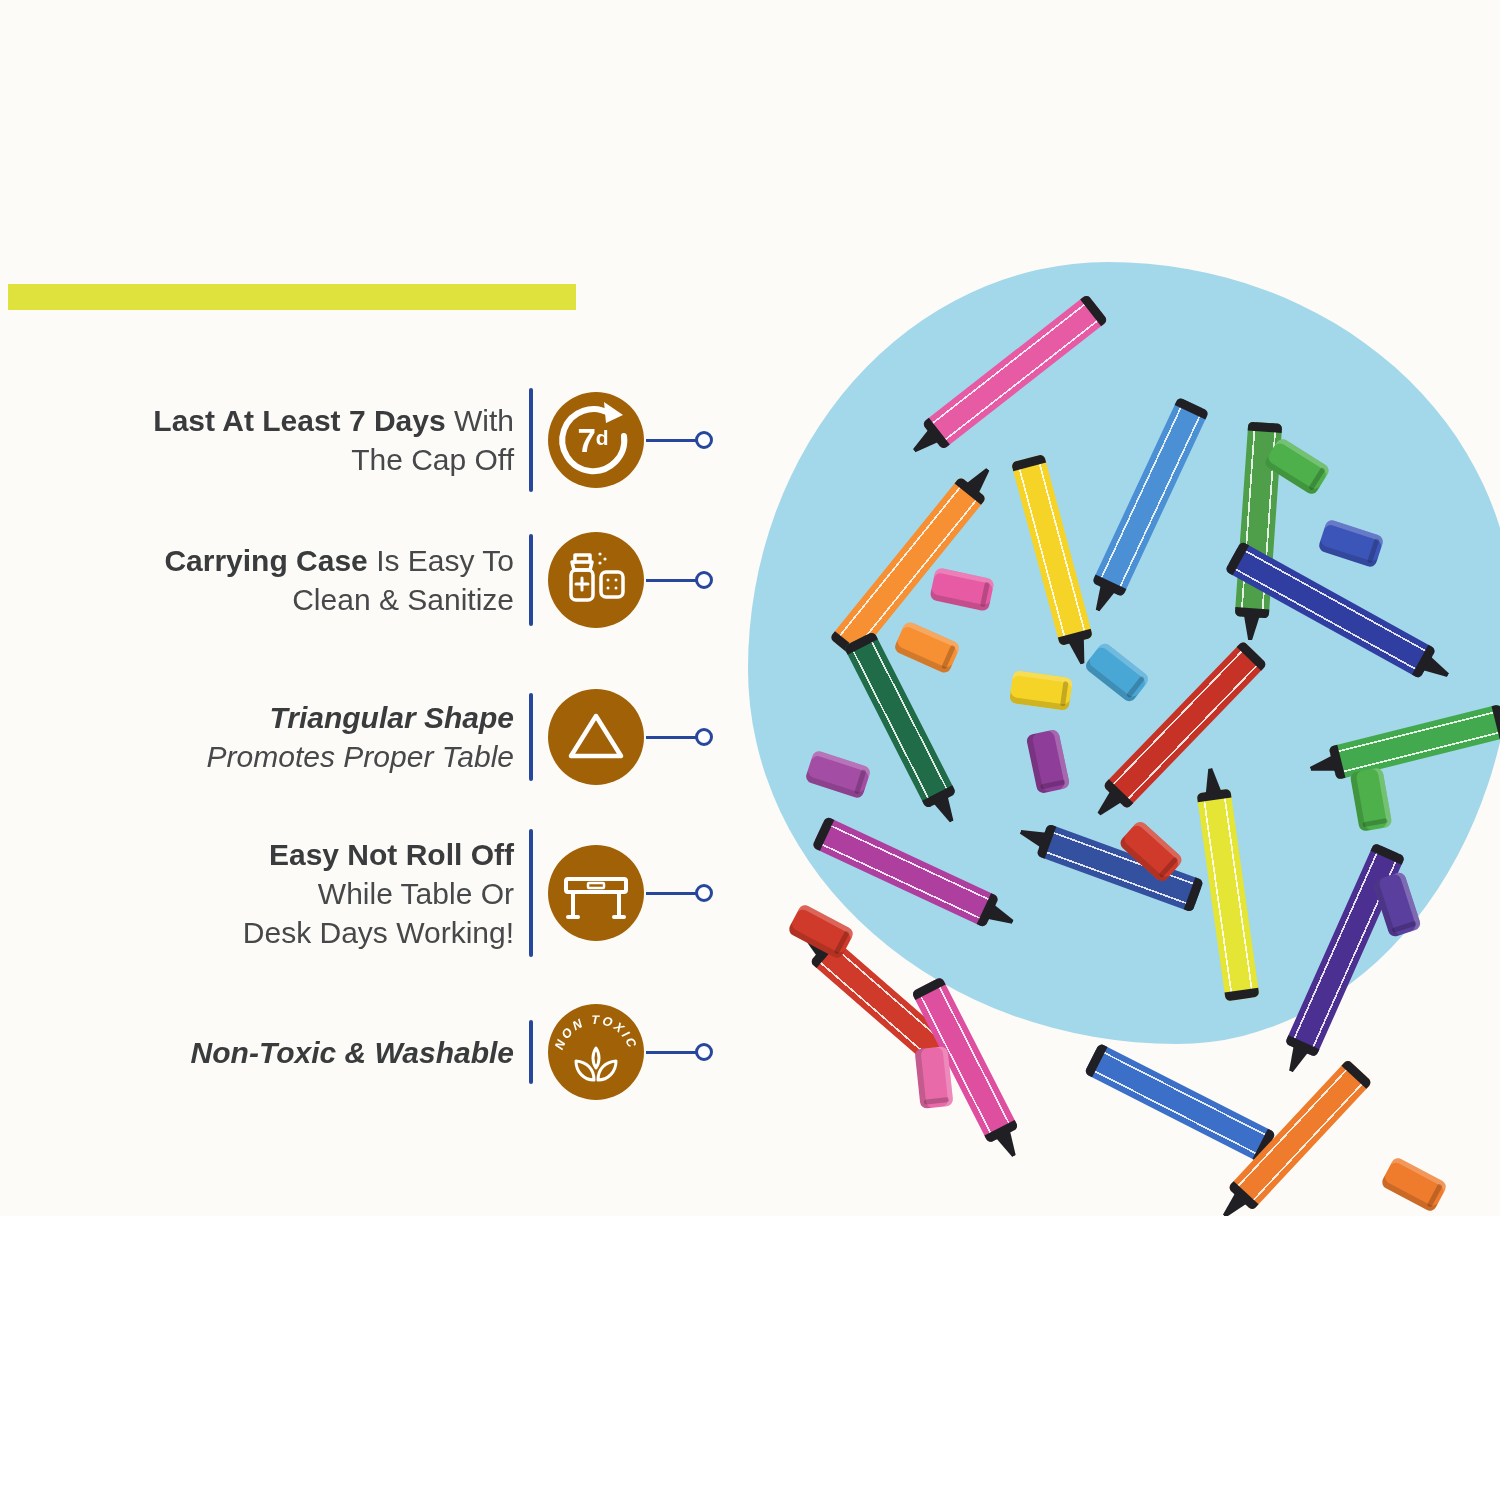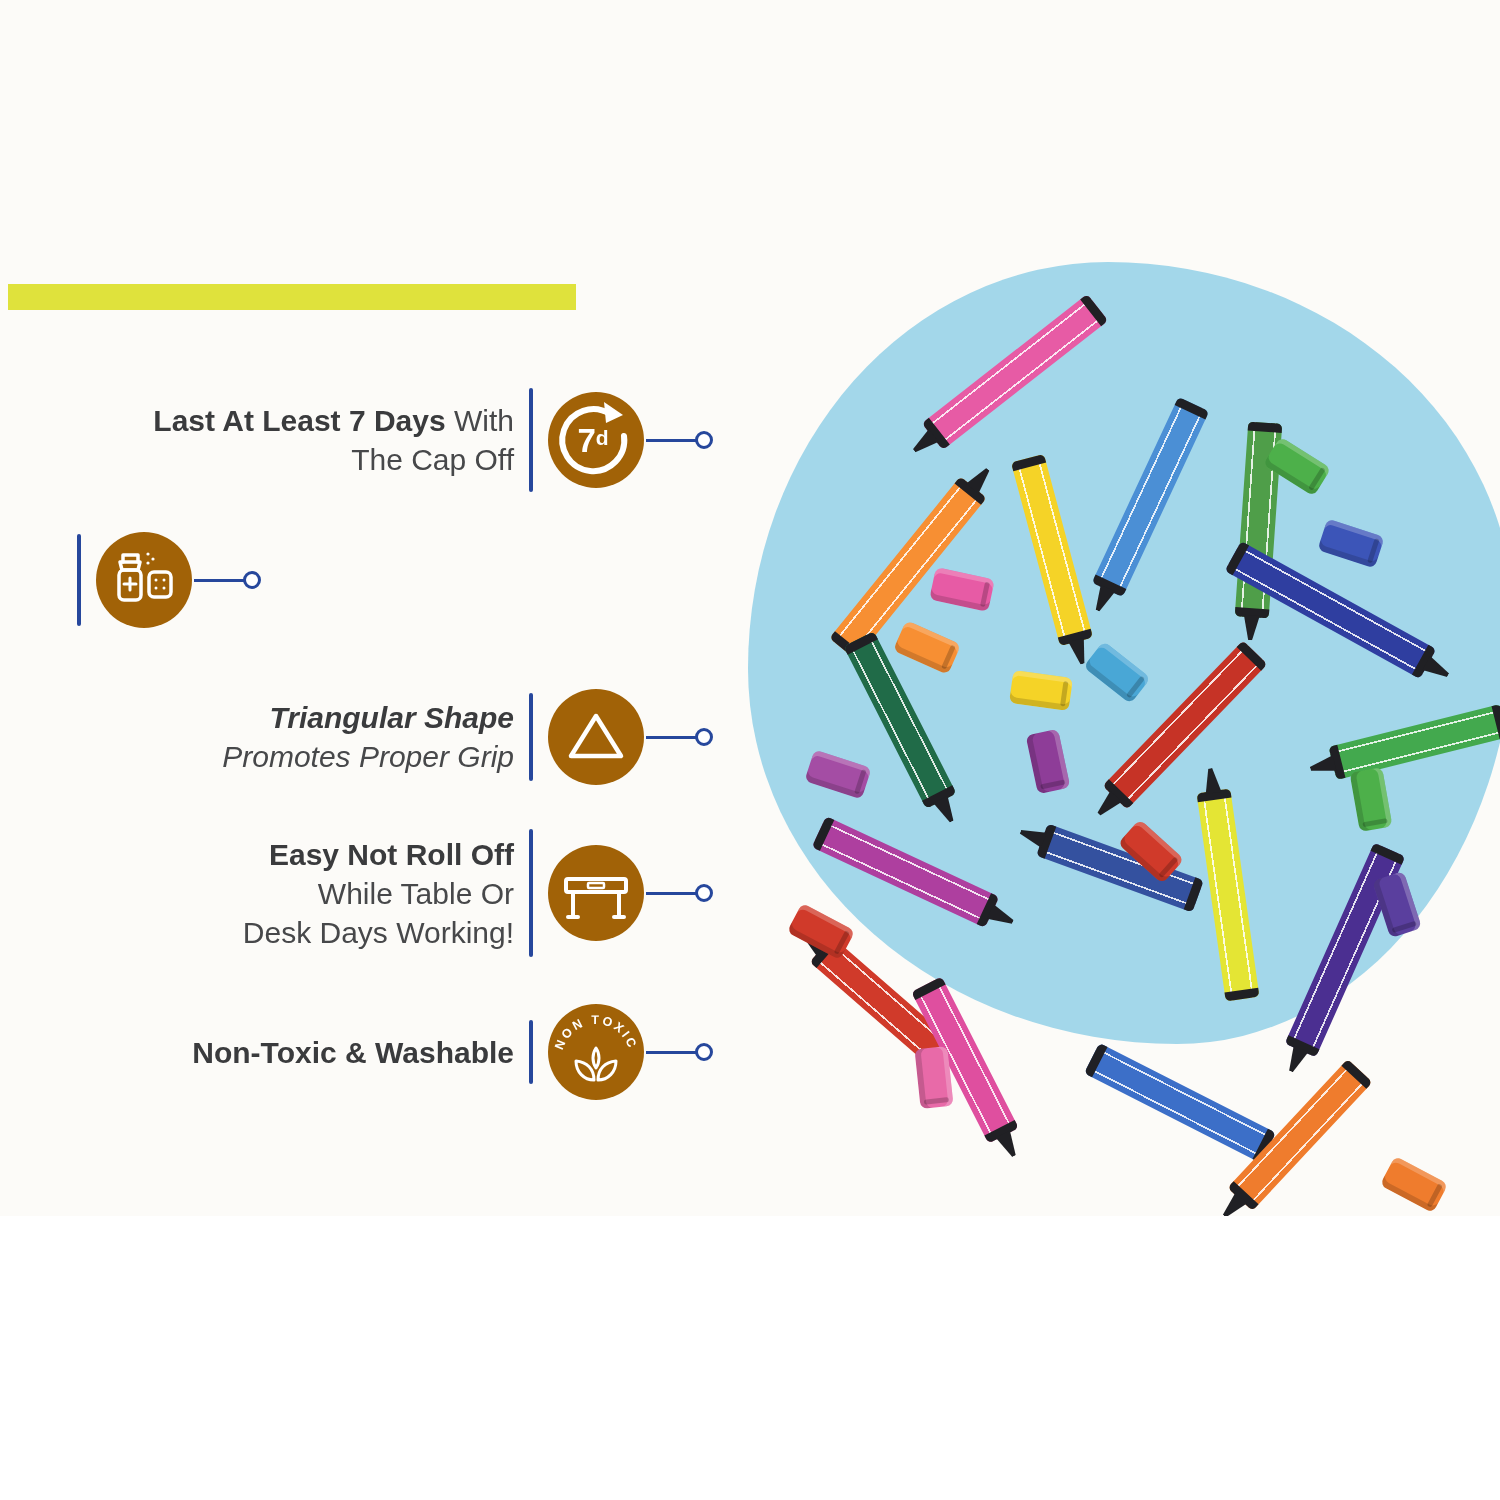--- a/index.html
+++ b/index.html
@@ -198,20 +198,24 @@
     <path d="M62 22 A31 31 0 1 0 76 44" fill="none" stroke="#fff" stroke-width="6" stroke-linecap="round"></path>
     <polygon points="56,10 75,23 58,31" fill="#fff"></polygon>
     <text x="45" y="60" text-anchor="middle" font-family="Liberation Sans, sans-serif" font-weight="bold" font-size="33" fill="#fff">7<tspan font-size="21" dy="-7">d</tspan></text>
   </svg>
         </div>
         <div class="connector">
           <span class="ring"></span>
         </div>
       </div>
       <div class="feature-row" style="top: 580px;">
+        <div class="feature-text">
+          <div class="feature-line"><span class="seg bold">Carrying Case</span><span class="seg"> Is Easy To</span></div>
+          <div class="feature-line"><span class="seg">Clean &amp; Sanitize</span></div>
+        </div>
         <div class="divider" style="height: 92px;"></div>
         <div class="icon-circle">
           <svg viewBox="0 0 96 96" width="96" height="96" fill="none" stroke="#fff" stroke-width="3.5" stroke-linejoin="round" stroke-linecap="round">
     <path d="M27 30 v-7 h15 v7"></path>
     <path d="M24 30 h20 l-2 8 h-16 Z"></path>
     <rect x="23" y="38" width="22" height="30" rx="5"></rect>
     <path d="M34 46 v12 M28 52 h12" stroke-width="3"></path>
     <circle cx="52" cy="22" r="1.6" fill="#fff" stroke="none"></circle>
     <circle cx="57" cy="27" r="1.6" fill="#fff" stroke="none"></circle>
     <circle cx="52" cy="31" r="1.6" fill="#fff" stroke="none"></circle>
@@ -222,21 +226,21 @@
     <circle cx="68" cy="56" r="1.5" fill="#fff" stroke="none"></circle>
   </svg>
         </div>
         <div class="connector">
           <span class="ring"></span>
         </div>
       </div>
       <div class="feature-row" style="top: 737px; font-style: italic;">
         <div class="feature-text">
           <div class="feature-line"><span class="seg bold">Triangular Shape</span></div>
-          <div class="feature-line"><span class="seg">Promotes Proper Grip</span></div>
+          <div class="feature-line"><span class="seg">Promotes Proper Table</span></div>
         </div>
         <div class="divider" style="height: 88px;"></div>
         <div class="icon-circle">
           <svg viewBox="0 0 96 96" width="96" height="96" fill="none" stroke="#fff" stroke-width="4.5" stroke-linejoin="round">
     <path d="M48 27 L73 67 H23 Z"></path>
   </svg>
         </div>
         <div class="connector">
           <span class="ring"></span>
         </div>
@@ -252,21 +256,21 @@
           <svg viewBox="0 0 96 96" width="96" height="96" fill="none" stroke="#fff" stroke-width="4" stroke-linecap="round">
     <rect x="18" y="34" width="60" height="13" rx="2"></rect>
     <rect x="40" y="38" width="16" height="5" rx="1" stroke-width="2.5"></rect>
     <path d="M25 47 V72 M71 47 V72 M20 72 h10 M66 72 h10"></path>
   </svg>
         </div>
         <div class="connector">
           <span class="ring"></span>
         </div>
       </div>
-      <div class="feature-row" style="top: 1052px;">
+      <div class="feature-row" style="top: 1052px; font-style: italic;">
         <div class="feature-text">
           <div class="feature-line"><span class="seg bold">Non-Toxic &amp; Washable</span></div>
         </div>
         <div class="divider" style="height: 64px;"></div>
         <div class="icon-circle">
           <svg viewBox="0 0 96 96" width="96" height="96">
     <defs>
               <path id="ntarc" d="M14 54 A34 34 0 0 1 82 54"></path>
             </defs>
     <text font-family="Liberation Sans, sans-serif" font-size="12.5" font-weight="bold" fill="#fff" letter-spacing="2.5"><textPath href="#ntarc" startOffset="50%" text-anchor="middle">NON TOXIC</textPath></text>

